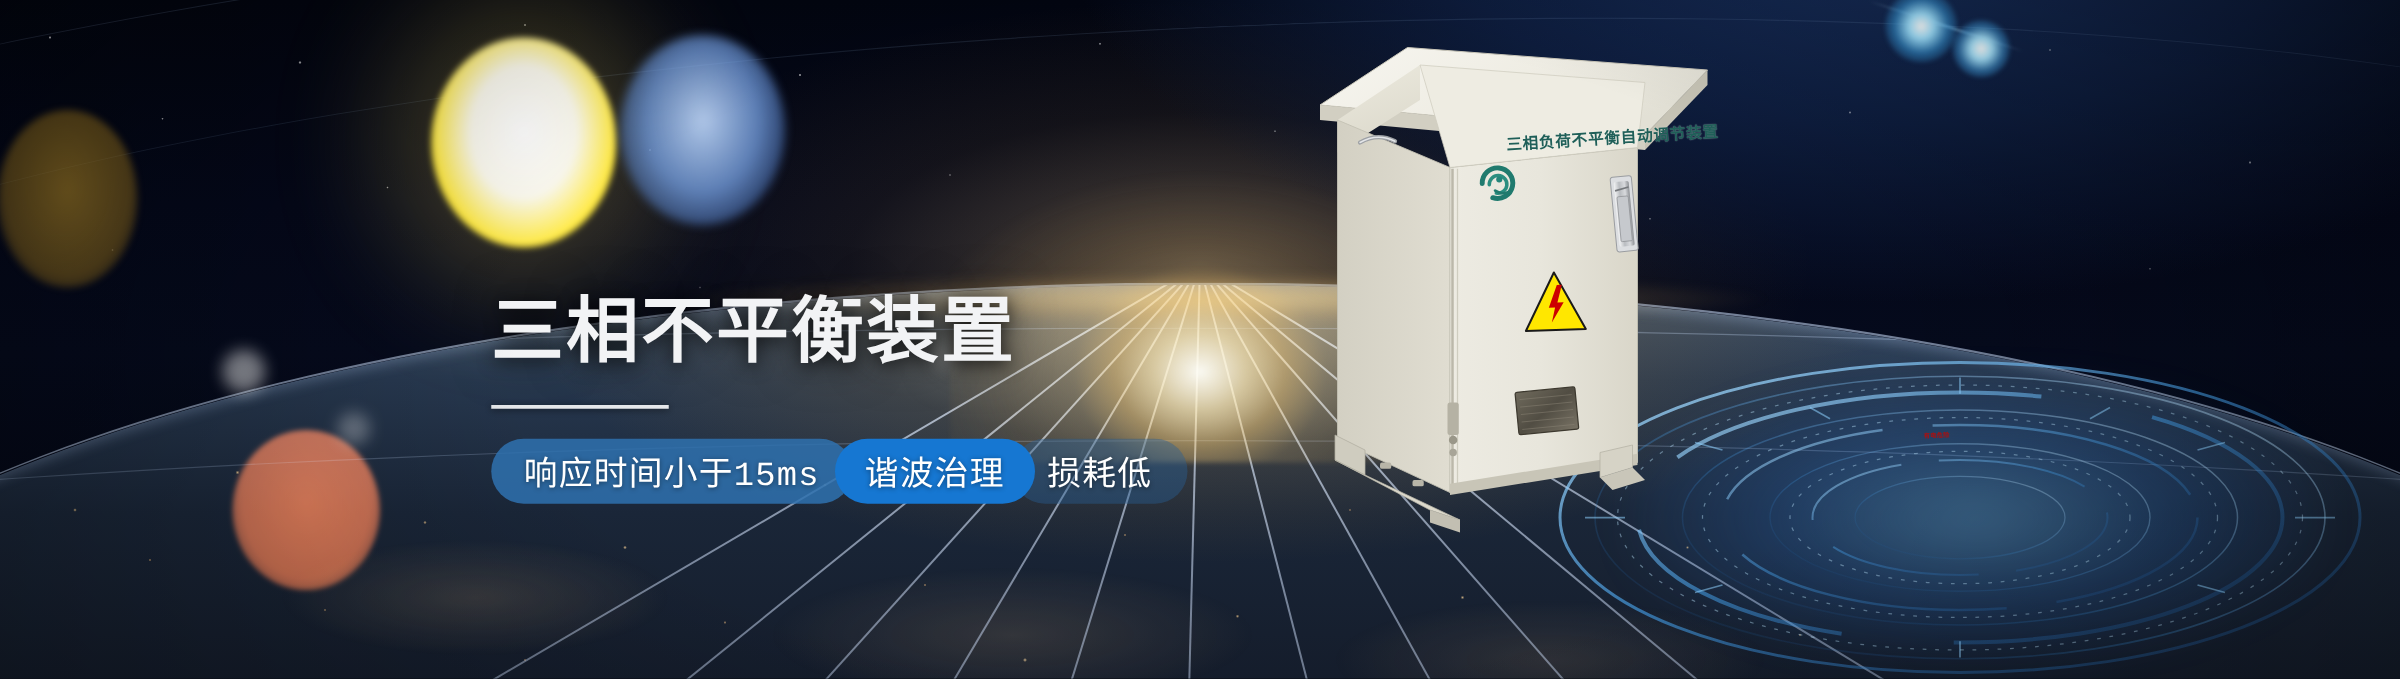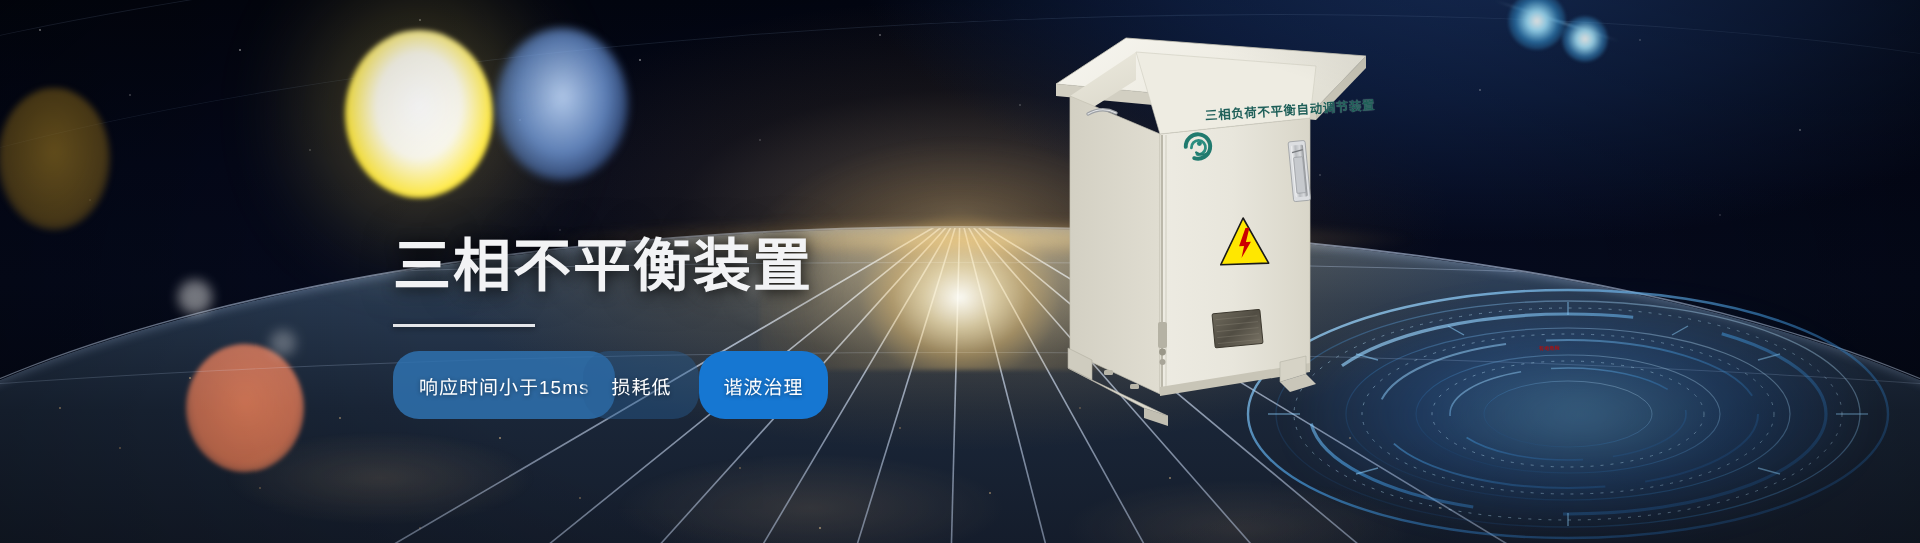--- a/index.html
+++ b/index.html
@@ -213,24 +213,25 @@
   }
   .rule{
     width:142px; height:3px; margin-top:28px;
     background:#f0f1f3; opacity:.95;
     box-shadow:0 1px 6px rgba(0,0,0,.55);
   }
   .tags{
     display:flex; align-items:center; margin-top:24px;
   }
   .tag{
-    height:68px; display:flex; align-items:center; justify-content:center;
-    border-radius:26px; color:#ffffff; font-size:19px; letter-spacing:1px;
+    height:52px; display:flex; align-items:center; justify-content:center;
+    border-radius:26px; color:#ffffff; font-size:27px; letter-spacing:1px;
     white-space:nowrap; padding:0 26px;
     text-shadow:0 1px 4px rgba(0,0,0,.45);
+    font-family:Liberation Mono, monospace;
   }
   .tag.t1{ background:rgba(47,113,175,.86); margin-right:-14px; position:relative; z-index:1; }
   .tag.t2{ background:#1677d2; position:relative; z-index:3; padding:0 24px; }
   .tag.t3{ background:rgba(41,95,150,.42); margin-left:-18px; position:relative; z-index:2; padding:0 28px; }
 
   
   .vignette{
     position:absolute; inset:0; pointer-events:none;
     background:radial-gradient(ellipse 1300px 620px at 50% 52%, rgba(0,0,0,0) 42%, rgba(0,0,0,.40) 100%);
   }
@@ -440,19 +441,19 @@
   </div>
 
   <div class="cab-logo-text">三相负荷不平衡自动调节装置</div>
   <div class="warn-text" style="left:1539px; top:344px; transform:rotate(-2deg);">有电危险</div>
 
   <div class="copy">
     <div class="headline">三相不平衡装置</div>
     <div class="rule"></div>
     <div class="tags">
       <div class="tag t1">响应时间小于15ms</div>
+      <div class="tag t2">谐波治理</div>
       <div class="tag t3">损耗低</div>
-      <div class="tag t2">谐波治理</div>
     </div>
   </div>
 
   <div class="vignette"></div>
 </div>
 
 </body></html>

